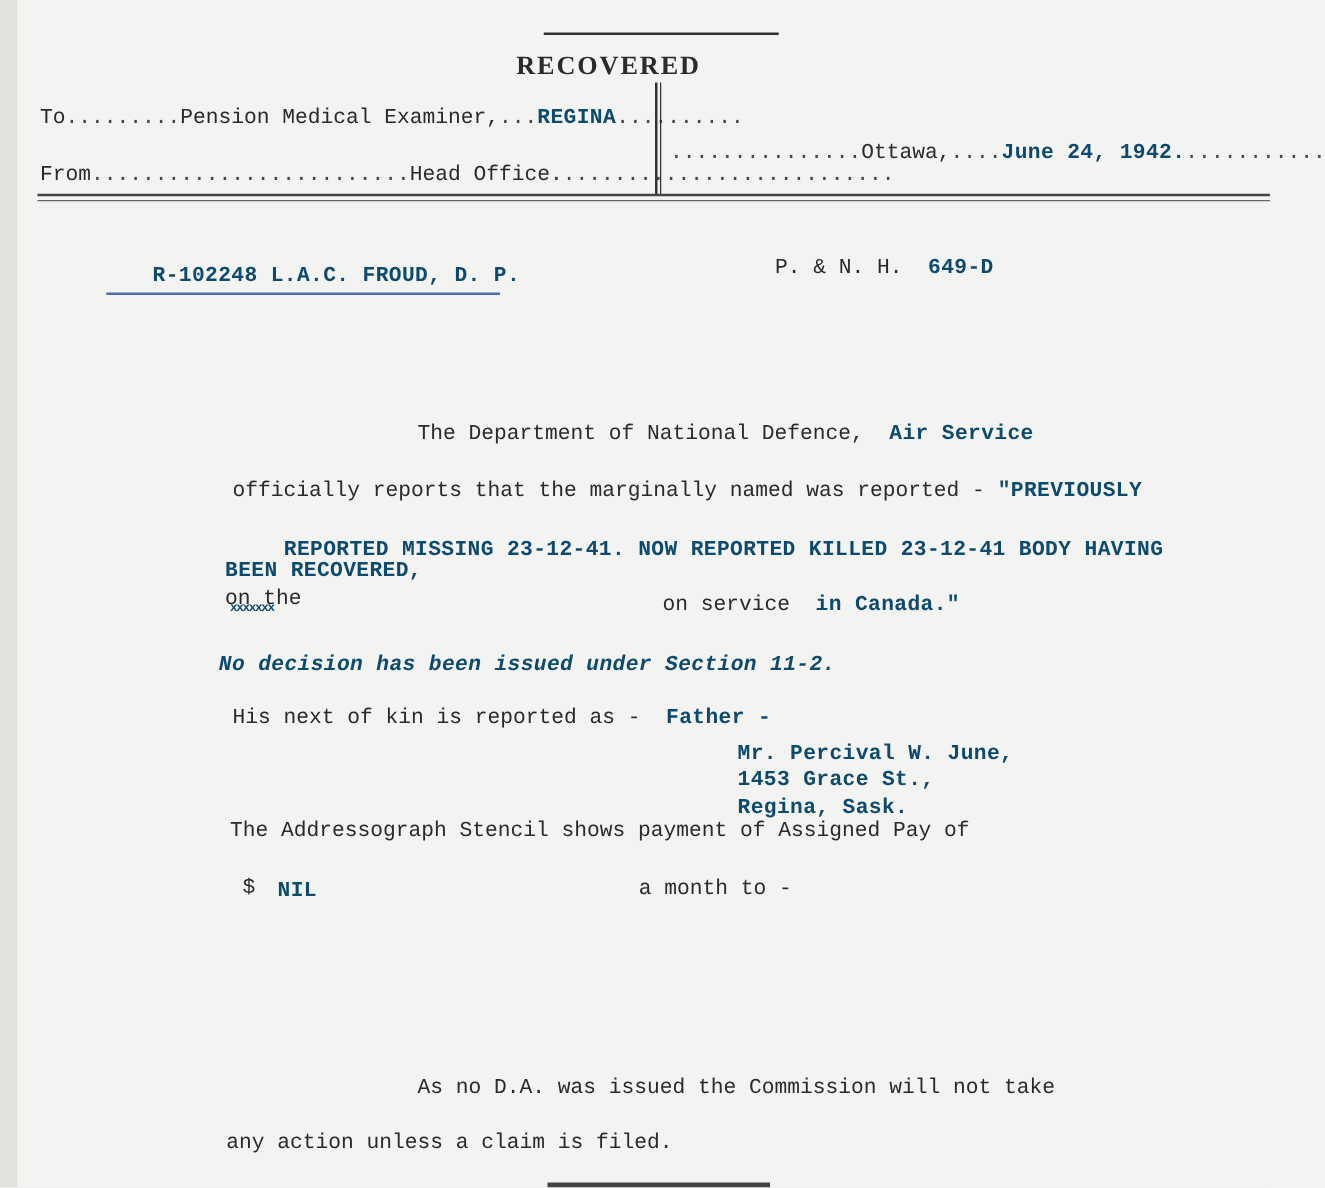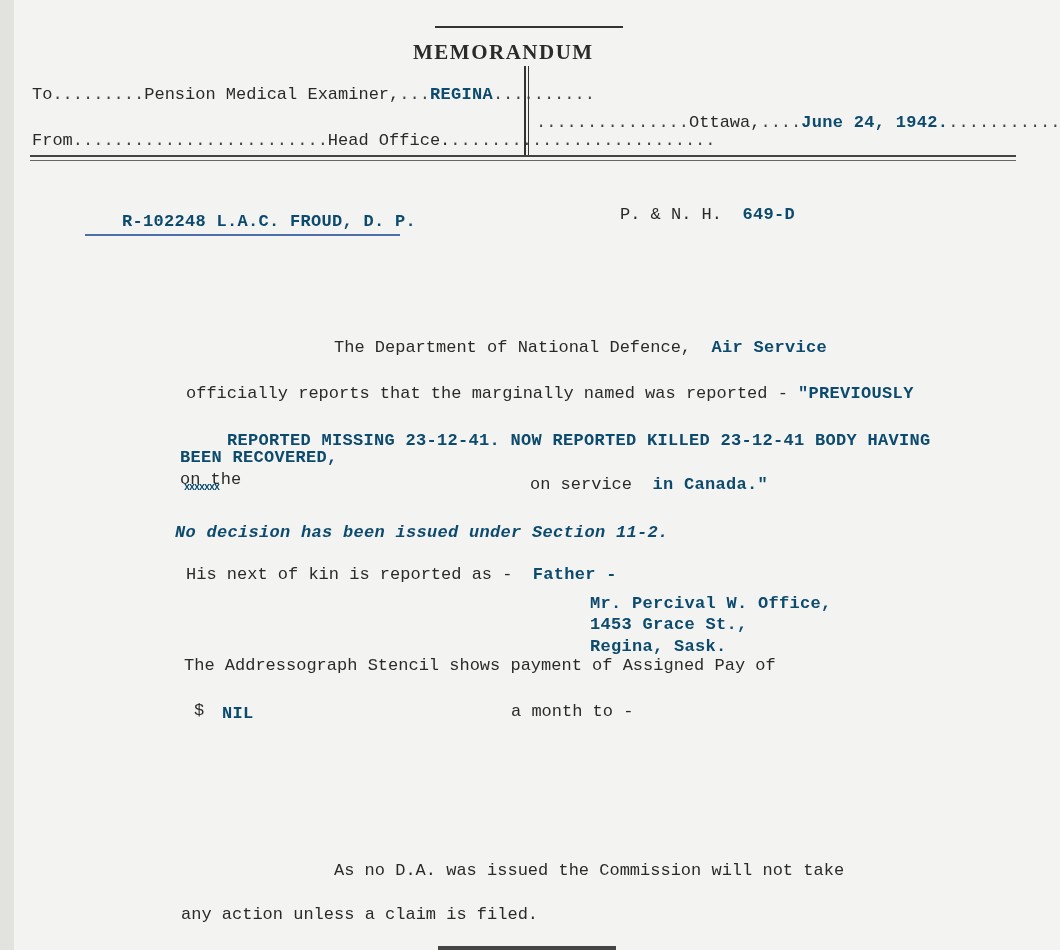--- a/index.html
+++ b/index.html
@@ -13,21 +13,21 @@
   .rule{position:absolute;background:#555;}
   .dots{color:#444;}
 </style>
 </head>
 <body>
 
 <div class="edge"></div>
 <div class="paper"></div>
 
 <div class="rule" style="left:435px;top:26px;width:188px;height:2px;background:#333;"></div>
-<div class="abs title" style="left:413px;top:40px;">MEMORANDUM</div>
+<div class="abs title" style="left:413px;top:40px;">RECOVERED</div>
 
 <div class="abs type" style="left:32px;top:85px;">
   <span>To</span><span class="dots">.........</span><span>Pension Medical Examiner,</span><span class="dots">...</span><span class="blue">REGINA</span><span class="dots">..........</span>
 </div>
 <div class="abs type" style="left:32px;top:131px;">
   <span>From</span><span class="dots">.........................</span><span>Head Office.</span><span class="dots">..........................</span>
 </div>
 
 <div class="rule" style="left:524px;top:66px;width:2px;height:90px;background:#333;"></div>
 <div class="rule" style="left:528px;top:66px;width:1px;height:90px;background:#333;"></div>
@@ -58,21 +58,21 @@
 </div>
 <div class="abs type blue" style="left:184px;top:482px;font-size:10px;letter-spacing:-1px;">xxxxxxx</div>
 <div class="abs type" style="left:530px;top:475px;">
   <span>on service</span>&nbsp;&nbsp;<span class="blue">in Canada."</span>
 </div>
 <div class="abs type blue" style="left:175px;top:523px;font-style:italic;">No decision has been issued under Section 11-2.</div>
 
 <div class="abs type" style="left:186px;top:565px;">
   <span>His next of kin is reported as -</span>&nbsp;&nbsp;<span class="blue">Father -</span>
 </div>
-<div class="abs type blue" style="left:590px;top:594px;">Mr. Percival W. Office,</div>
+<div class="abs type blue" style="left:590px;top:594px;">Mr. Percival W. June,</div>
 <div class="abs type blue" style="left:590px;top:615px;">1453 Grace St.,</div>
 <div class="abs type blue" style="left:590px;top:637px;text-align:right;">Regina, Sask.</div>
 
 <div class="abs type" style="left:184px;top:656px;">The Addressograph Stencil shows payment of Assigned Pay of</div>
 <div class="abs type" style="left:194px;top:701px;">$</div>
 <div class="abs type blue" style="left:222px;top:704px;">NIL</div>
 <div class="abs type" style="left:511px;top:702px;">a month to -</div>
 
 <div class="abs type" style="left:334px;top:861px;">As no D.A. was issued the Commission will not take</div>
 <div class="abs type" style="left:181px;top:905px;">any action unless a claim is filed.</div>

